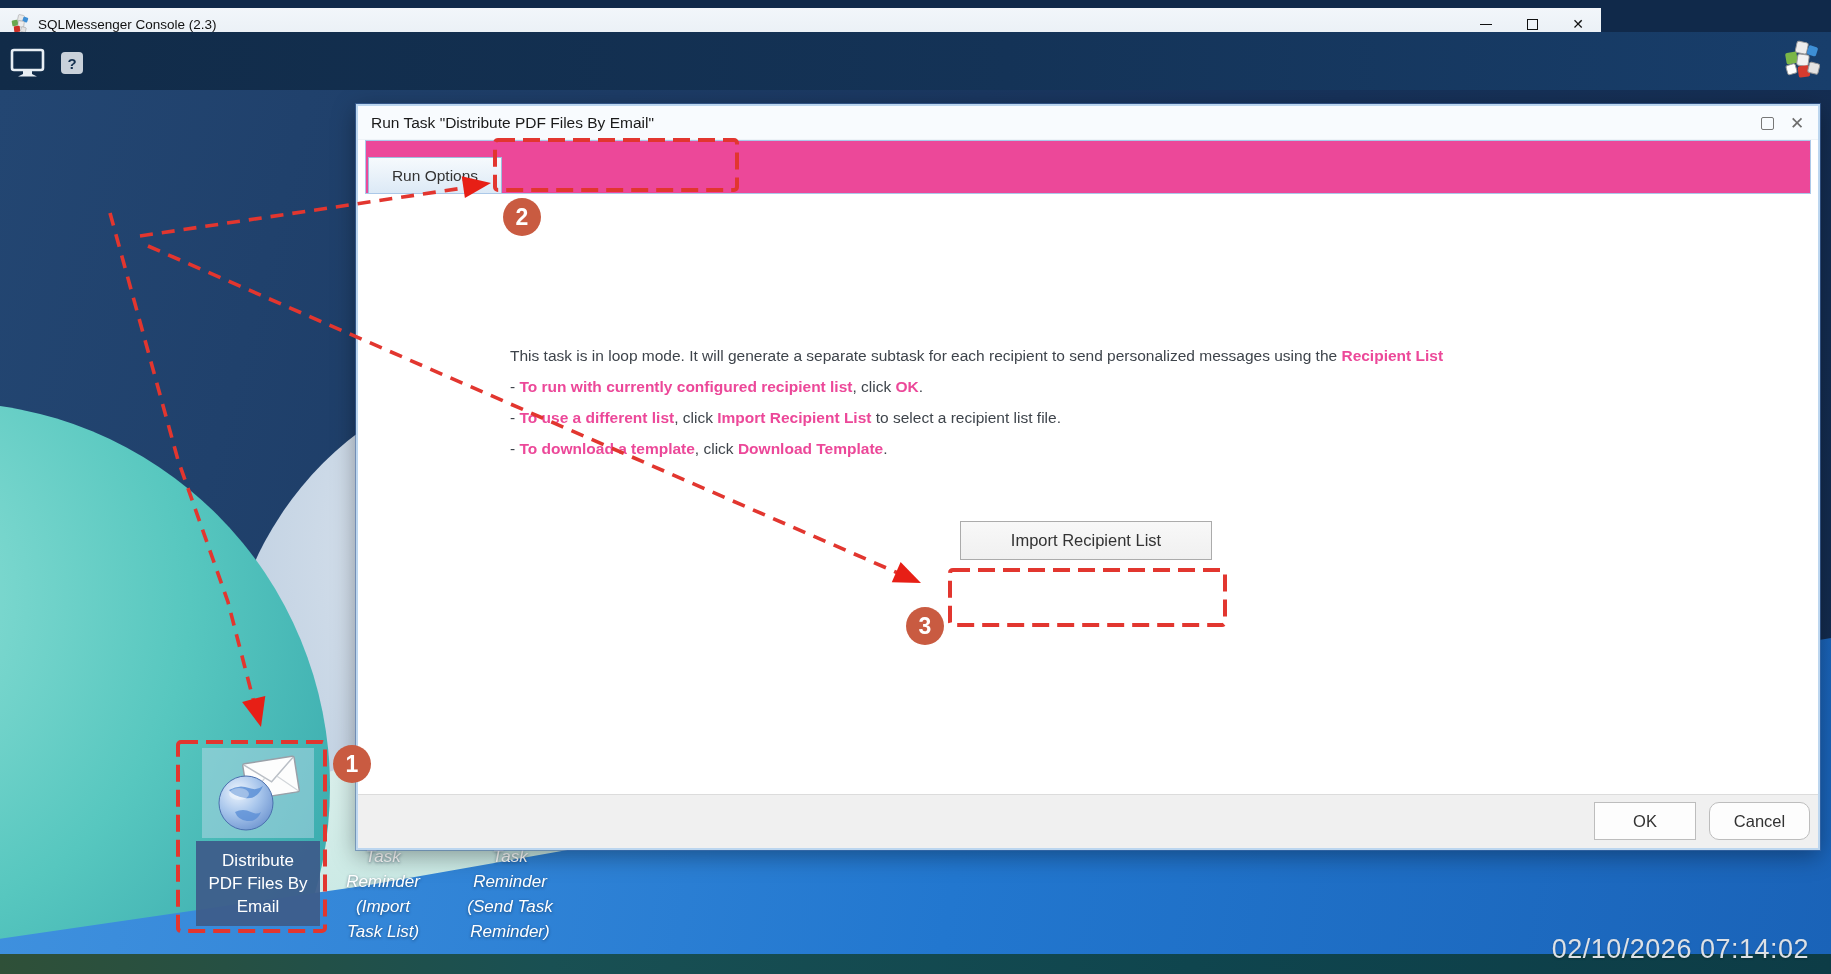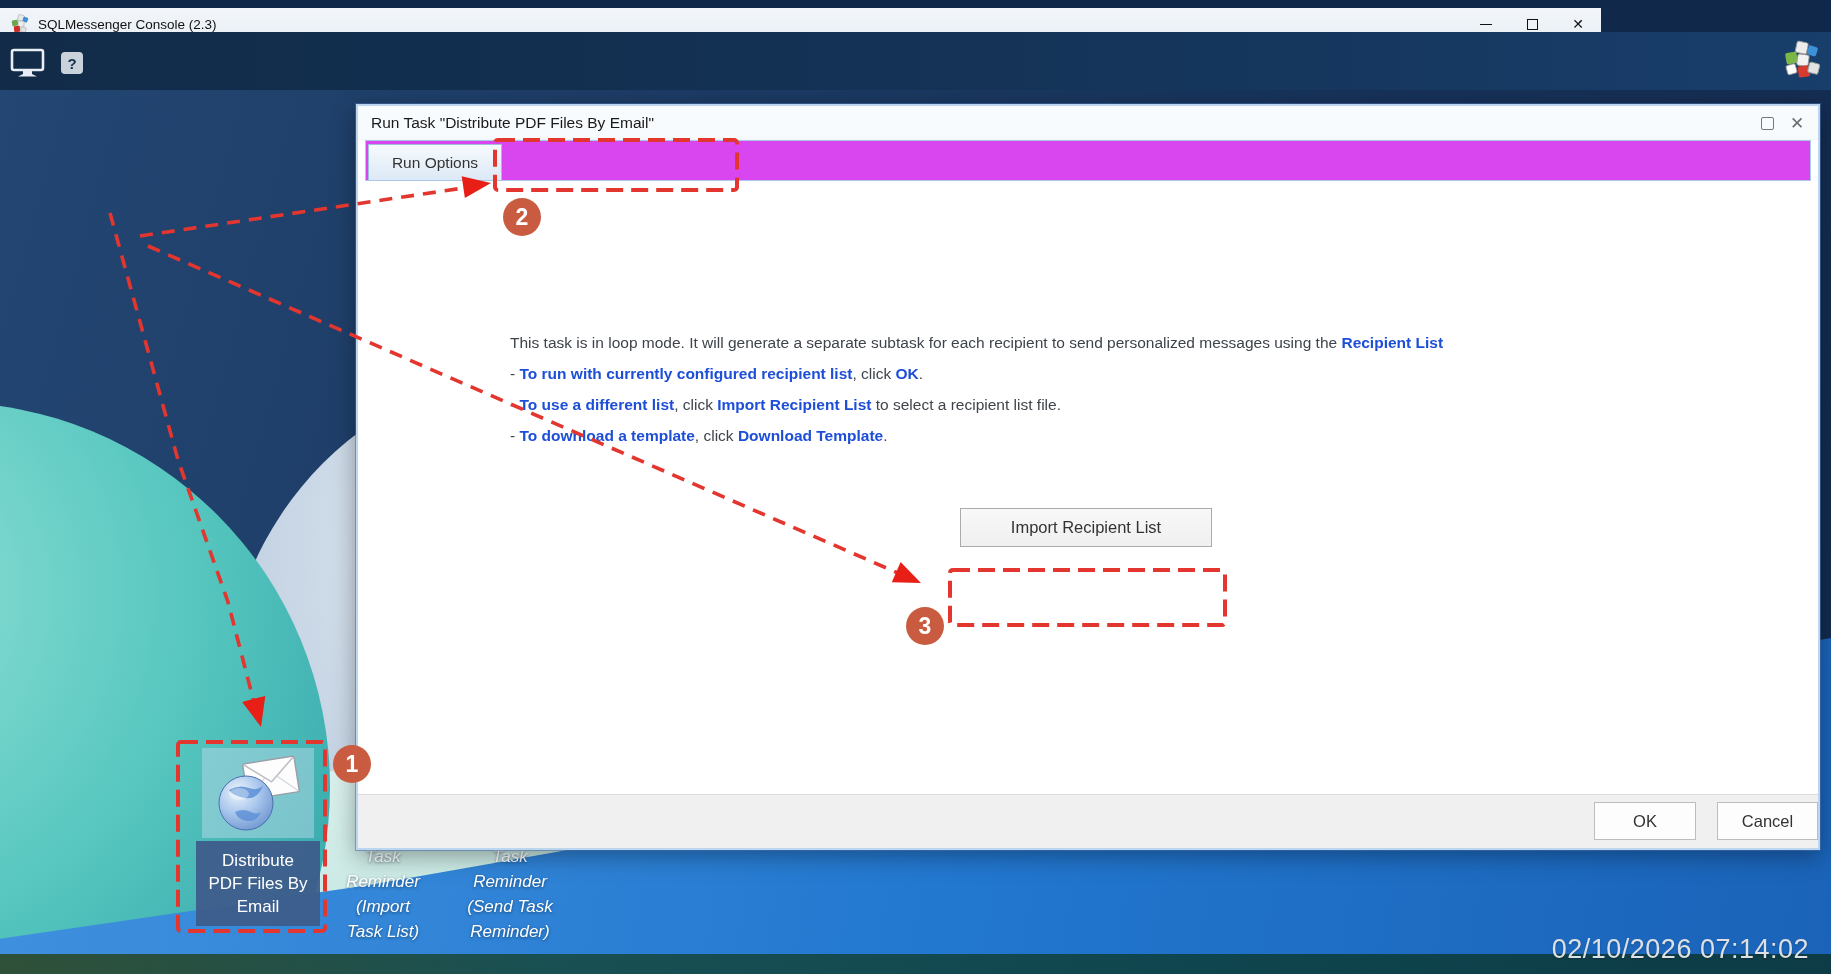--- a/index.html
+++ b/index.html
@@ -62,43 +62,43 @@
     box-shadow:0 0 0 1px rgba(70,110,170,0.55), 0 6px 22px rgba(0,0,0,0.35);
     border:2px solid #bcd6ef; }
   .dlg-titlebar { height:34px; background:#f8fbfe; position:relative; display:flex; align-items:center;
     border-bottom:1px solid #eef3f8; }
   .dlg-title { margin-left:13px; font-size:15.5px; color:#1a1a1a; }
   .dlg-controls { position:absolute; right:6px; top:0; height:34px; display:flex; align-items:center; }
   .dlg-ctl { width:30px; height:28px; display:flex; align-items:center; justify-content:center; color:#6d6d6d; }
   .dlg-glyph-max { width:13px; height:13px; border:1.6px solid #777; border-radius:2px; display:block; }
   .dlg-glyph-close { font-size:17px; line-height:1; }
 
-  .tabstrip { height:41px; margin:0 7px; background:#d946ef; border:1px solid #abc8e8; position:relative; }
+  .tabstrip { height:54px; margin:0 7px; background:#ec4899; border:1px solid #abc8e8; position:relative; }
   .tab { position:absolute; bottom:0; display:flex; align-items:center; justify-content:center;
     font-size:15.5px; color:#333; border:1px solid #9dbedd; border-bottom:none; }
   .tab-inactive { left:2px; height:36px; width:134px;
     background:linear-gradient(180deg,#f6fafd,#dce9f6); }
   .tab-active { left:140px; height:44px; width:228px; bottom:-1px; background:#fff; z-index:2;
     font-weight:bold; color:#1f2327; border-color:#a9c6e4; }
 
   .dlg-content { flex:1 1 auto; position:relative; background:#fff; }
   .body-text { position:absolute; left:152px; top:146px; width:1220px; font-size:15.5px;
     line-height:31px; color:#3e444b; }
-  .body-text b, .body-text .b { font-weight:bold; color:#1d4ed8; }
+  .body-text b, .body-text .b { font-weight:bold; color:#ec4899; }
   .action-btn { position:absolute; left:602px; width:252px; height:39px;
     background:linear-gradient(180deg,#f8f8f8,#f0f0f0); border:1px solid #ababab;
     font-size:16.5px; color:#333; font-family:"Liberation Sans",sans-serif; display:flex; align-items:center; justify-content:center; }
   .btn-import { top:327px; }
   .btn-download { top:397px; }
 
   .dlg-footer { height:54px; background:#f0f0f0; border-top:1px solid #dcdcdc; position:relative; }
   .footer-btn { position:absolute; top:7px; height:38px; background:#fdfdfd; border:1px solid #bdbdbd;
     font-size:16.5px; color:#333; font-family:"Liberation Sans",sans-serif; display:flex; align-items:center; justify-content:center; }
   .btn-ok { right:122px; width:102px; }
-  .btn-cancel { right:0; width:101px; }
+  .btn-cancel { right:8px; width:101px;border-radius:10px; }
 
   
   .annotations { position:absolute; left:0; top:0; width:1831px; height:884px; z-index:40; pointer-events:none; }
   .ann-line { fill:none; stroke:#e2362f; stroke-width:3.6; stroke-dasharray:13 9; }
   .ann-rect { fill:none; stroke:#e2362f; stroke-width:4; stroke-dasharray:17 8; }
   .ann-head { fill:#e71f16; }
   .ann-circle { fill:#c95b41; }
   .ann-num { fill:#fff; font-size:23px; font-weight:bold; font-family:"Liberation Sans",sans-serif;
     text-anchor:middle; }
 </style>

